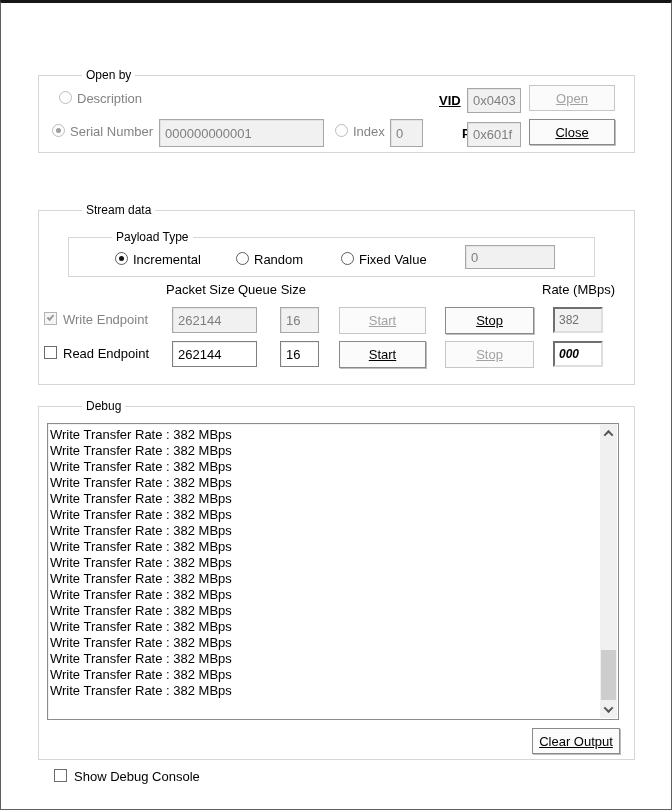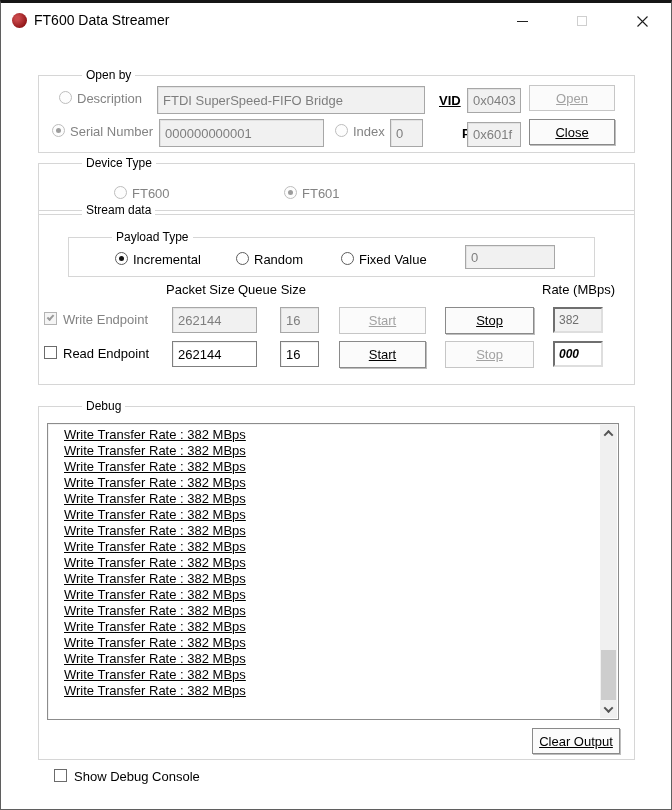--- a/index.html
+++ b/index.html
@@ -45,58 +45,42 @@
   .cb.dis { border-color:#b3b3b3; background:#f5f5f5; }
   .cb .mark { position:absolute; left:2px; top:2px; width:7px; height:4px;
               border-left:2px solid #9a9a9a; border-bottom:2px solid #9a9a9a; transform:rotate(-48deg); }
   .lbl { position:absolute; font-size:13px; color:#000; white-space:nowrap; }
   .lbl.dis { color:#838383; }
   .lbl.bold { font-weight:700; font-size:13px; }
   .hdr { position:absolute; font-size:13px; color:#000; white-space:nowrap; }
   
   .listbox { position:absolute; border:1px solid #8c8c8c; background:#fff; overflow:hidden;
              box-shadow: inset 1px 1px 0 rgba(0,0,0,0.05); }
-  .lines { position:absolute; left:16px; top:3px; right:20px;text-decoration:underline; }
+  .lines { position:absolute; left:2px; top:3px; right:20px; }
   .dbg-line { font-size:13px; line-height:16px; color:#000; white-space:nowrap; }
   .scrollbar { position:absolute; top:1px; right:1px; bottom:1px; width:17px; background:#f0f0f0; }
   .sb-btn { position:absolute; left:0; width:17px; height:17px; display:flex; align-items:center; justify-content:center; }
   .chev { width:7px; height:7px; border-top:2px solid #555; border-right:2px solid #555; }
   .chev.up { transform:rotate(-45deg) translate(-1px,1px); }
   .chev.down { transform:rotate(135deg) translate(-1px,1px); }
   .sb-thumb { position:absolute; left:1px; width:15px; background:#cdcdcd; }
 </style>
 </head>
 <body>
 
 <div class="window">
 
-  <div class="titlebar">
-    <span class="app-icon"></span>
-    <span class="title-text">FT600 Data Streamer</span>
-    <div class="cap-btn" style="right:126px;">
-      <span class="glyph-min"></span>
-    </div>
-    <div class="cap-btn" style="right:66px;">
-      <span class="glyph-max"></span>
-    </div>
-    <div class="cap-btn" style="right:6px;">
-      <svg width="13" height="13" viewBox="0 0 13 13">
-        <path d="M1.5 1.5 L11.5 11.5 M11.5 1.5 L1.5 11.5" stroke="#1d1d1d" stroke-width="1.1" fill="none"></path>
-      </svg>
-    </div>
-  </div>
 
   <div class="grp" style="left:37px; top:72px; width:597px; height:78px;">
     <span class="legend">Open by</span>
 
     <span class="radio dis" style="left:20px; top:15px;">
         <span class="dot"></span>
       </span>
     <span class="lbl dis" style="left:38px; top:15px;">Description</span>
-    <div class="tb dis" style="left:118px; top:10px; width:268px; height:28px;">FTDI SuperSpeed-FIFO Bridge</div>
 
     <span class="lbl bold" style="left:400px; top:17px;text-decoration:underline;">VID</span>
     <div class="tb dis" style="left:428px; top:12px; width:54px; height:25px;">0x0403</div>
     <div class="btn dis" style="left:490px; top:9px; width:86px; height:26px;">Open</div>
 
     <span class="radio sel dis" style="left:13px; top:48px;">
         <span class="dot"></span>
       </span>
     <span class="lbl dis" style="left:31px; top:48px;">Serial Number</span>
     <div class="tb dis" style="left:120px; top:43px; width:165px; height:28px;">000000000001</div>
@@ -105,31 +89,20 @@
         <span class="dot"></span>
       </span>
     <span class="lbl dis" style="left:314px; top:48px;">Index</span>
     <div class="tb dis" style="left:351px; top:43px; width:33px; height:28px;">0</div>
 
     <span class="lbl bold" style="left:400px; top:50px;margin-left:23px;">PID</span>
     <div class="tb dis" style="left:428px; top:46px; width:54px; height:25px;">0x601f</div>
     <div class="btn" style="left:490px; top:43px; width:86px; height:26px;">Close</div>
   </div>
 
-  <div class="grp" style="left:37px; top:160px; width:597px; height:52px;">
-    <span class="legend">Device Type</span>
-    <span class="radio dis" style="left:75px; top:22px;">
-        <span class="dot"></span>
-      </span>
-    <span class="lbl dis" style="left:93px; top:22px;">FT600</span>
-    <span class="radio sel dis" style="left:245px; top:22px;">
-        <span class="dot"></span>
-      </span>
-    <span class="lbl dis" style="left:263px; top:22px;">FT601</span>
-  </div>
 
   <div class="grp" style="left:37px; top:207px; width:597px; height:175px;">
     <span class="legend">Stream data</span>
 
     <div class="grp" style="left:29px; top:26px; width:527px; height:40px;">
       <span class="legend">Payload Type</span>
       <span class="radio sel" style="left:46px; top:14px;">
           <span class="dot"></span>
         </span>
       <span class="lbl" style="left:64px; top:14px;">Incremental</span>

